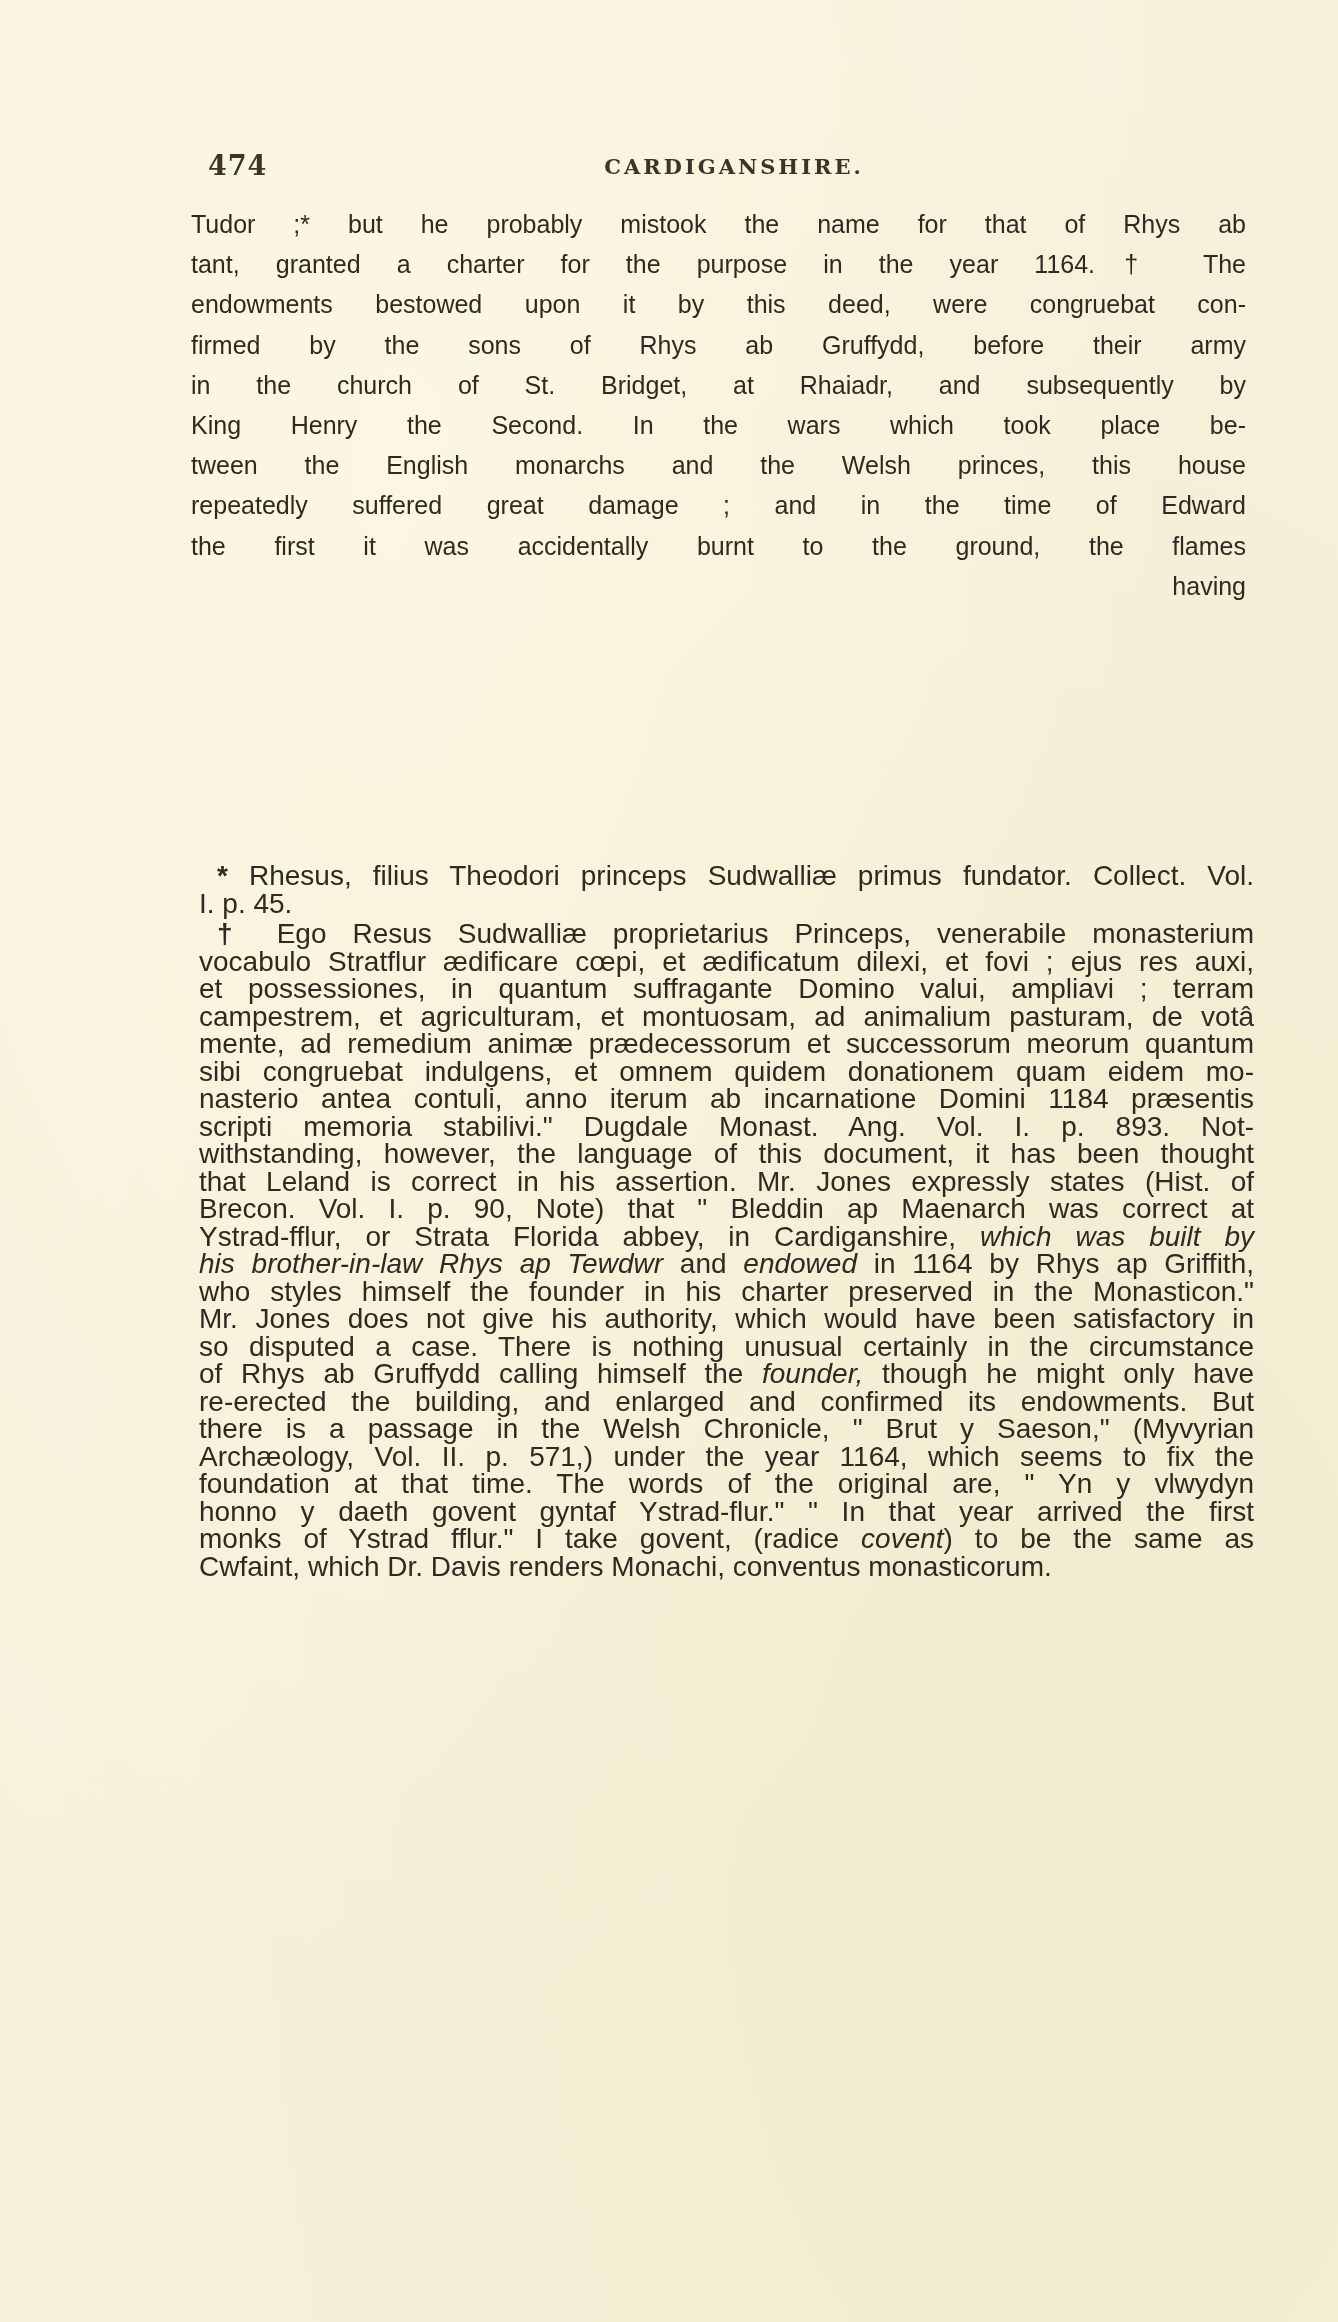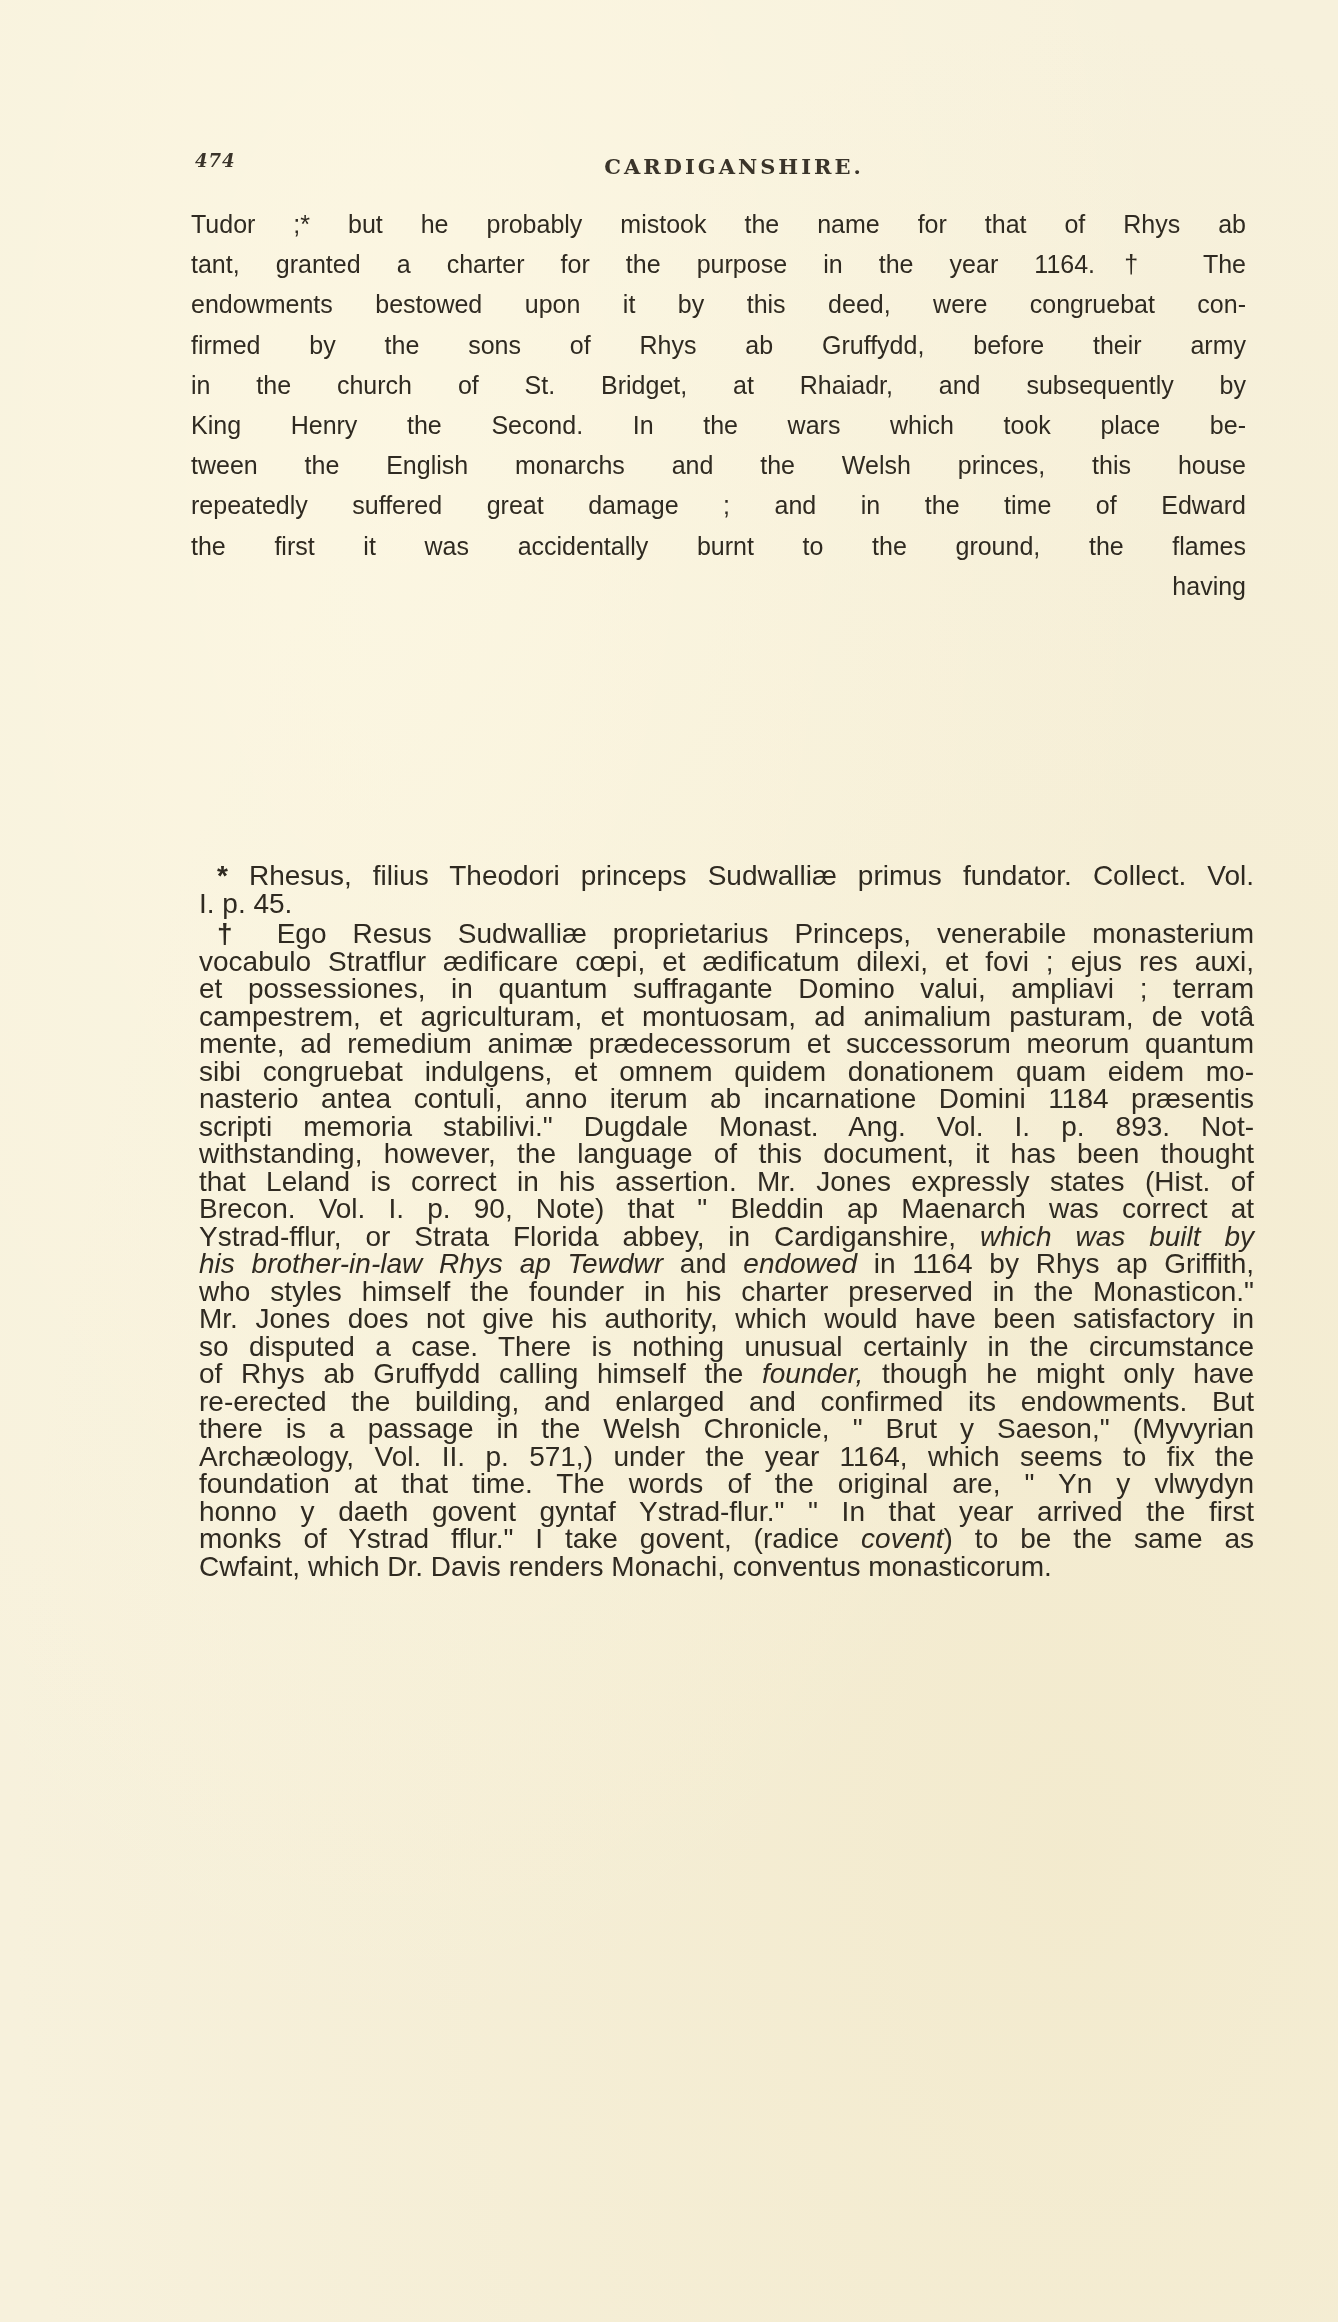--- a/index.html
+++ b/index.html
@@ -27,27 +27,26 @@
     .header {
       position: absolute;
       left: 195px;
       top: 150px;
       width: 1060px;
       height: 36px;
       font-family: "DejaVu Serif", serif;
     }
     .page-number {
       position: absolute;
-      left: 0;
+      left: 13px;
       top: 0;
-      font-size: 18px;
+      font-size: 27px;
       font-weight: bold;
       letter-spacing: 1px;
       color: #3a342a;
-      font-style: italic;
     }
     .running-head {
       position: absolute;
       left: 0;
       right: 0;
       top: 4px;
       text-align: center;
       font-size: 21px;
       font-weight: bold;
       letter-spacing: 3px;

